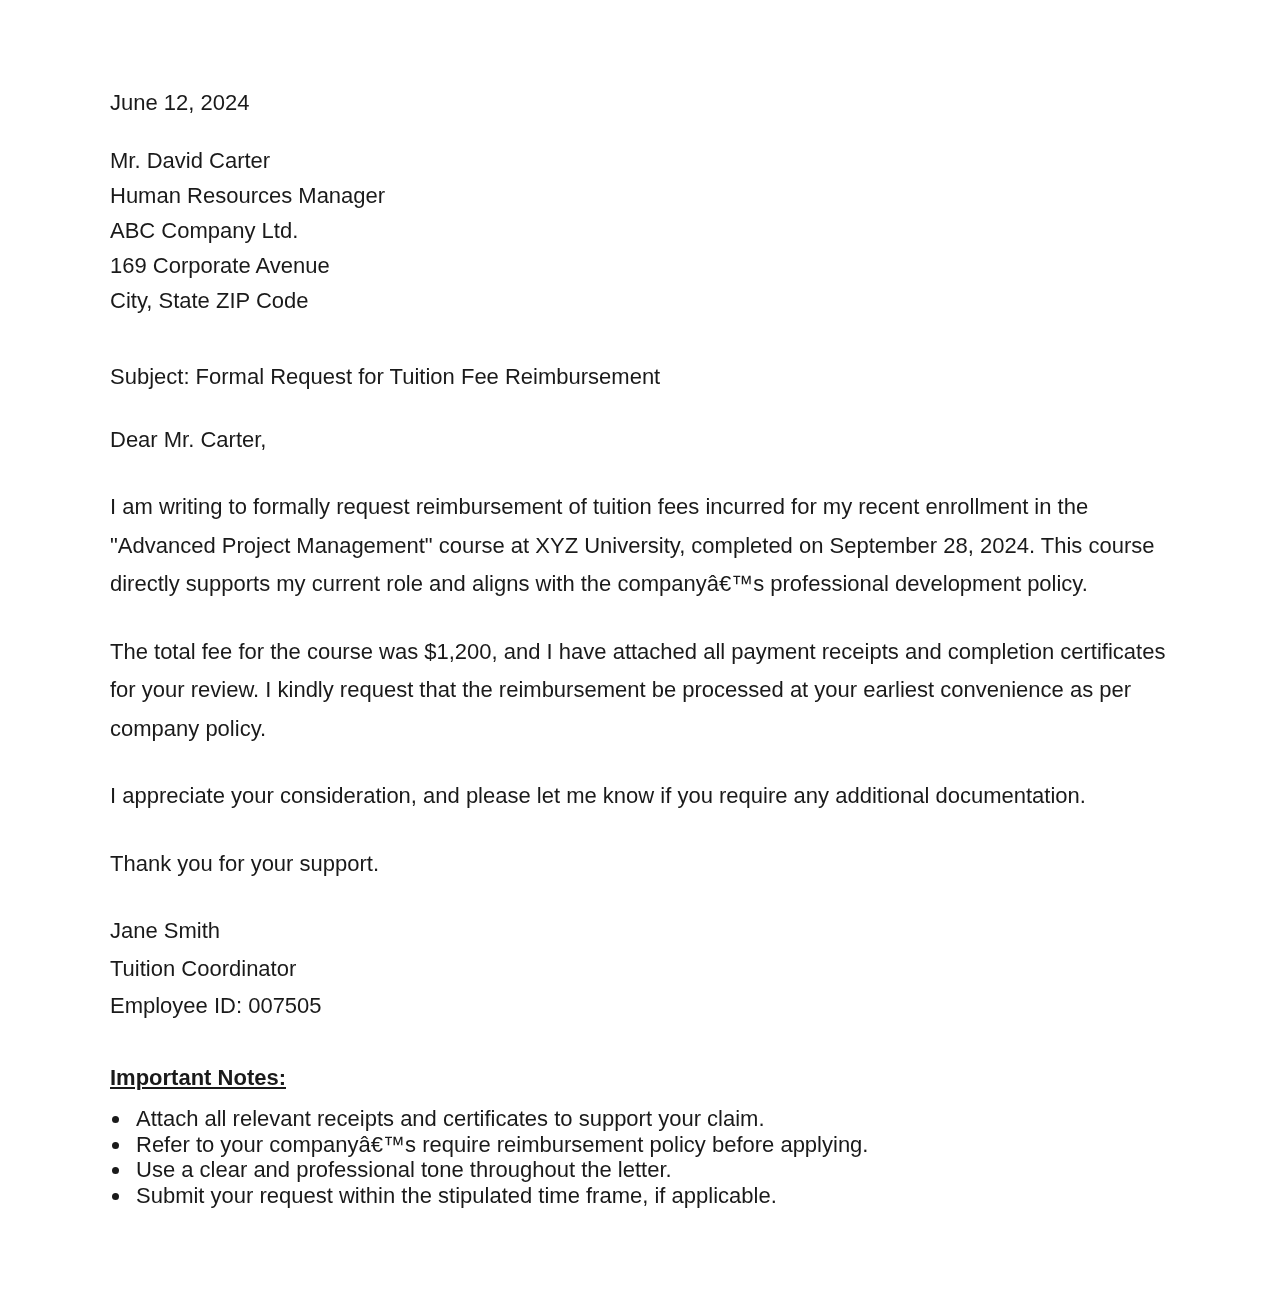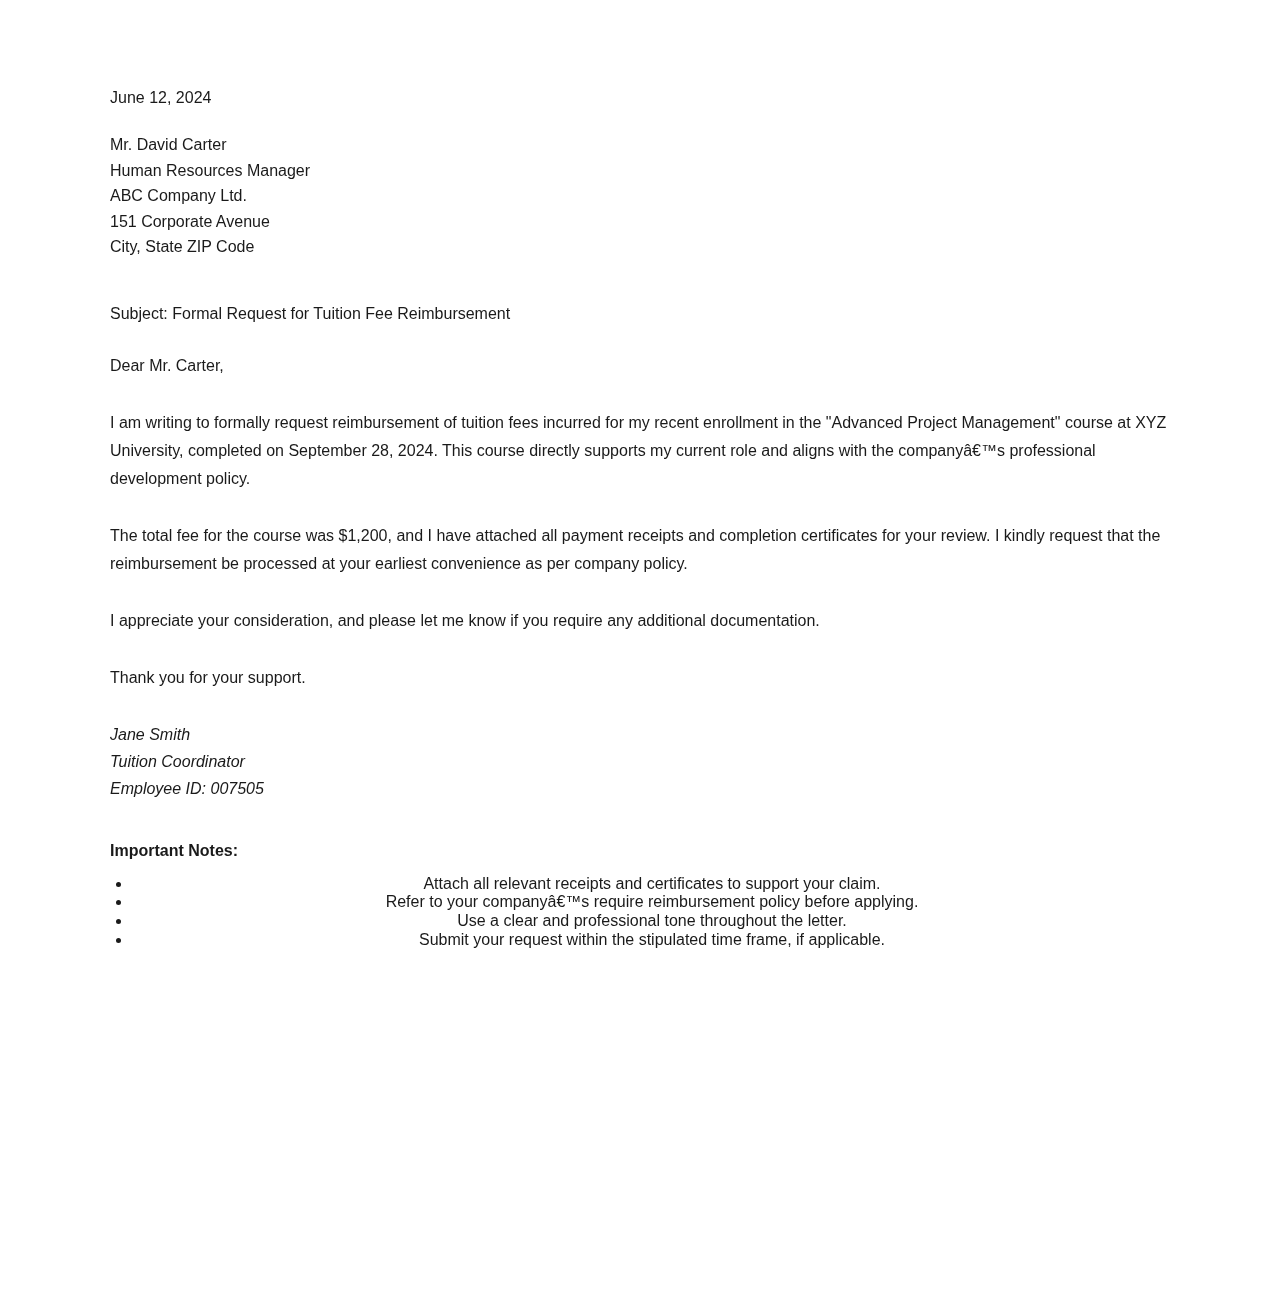--- a/index.html
+++ b/index.html
@@ -14,21 +14,21 @@
     color: #1a1a1a;
     -webkit-font-smoothing: antialiased;
   }
   .page {
     box-sizing: border-box;
     padding: 84px 110px 40px 110px;
     max-width: 1278px;
   }
   .letter {
     max-width: 1058px;
-    font-size: 16px;
+    font-size: 22px;
   }
   .letter p {
     margin: 0 0 29px 0;
     line-height: 1.75;
   }
   p.date-line {
     margin-bottom: 20px;
   }
   p.address-block {
     line-height: 1.6;
@@ -37,50 +37,49 @@
   }
   p.subject-line {
     margin-bottom: 24px;
   }
   p.closing-line {
     margin-top: 40px;
   }
   p.signature-block {
     line-height: 1.7;
     margin-bottom: 34px;
-    font-style: italic;
   }
   p.notes-heading {
     font-weight: bold;
     margin-bottom: 10px;
+    text-decoration: underline;
   }
   ul.notes-list {
     margin: 0;
     padding-left: 22px;
     line-height: 1.12;
-    text-align: center;
   }
   ul.notes-list li {
     margin: 0 0 1px 0;
     padding-left: 4px;
   }
 </style>
 </head>
 <body>
 
 <div class="page">
   <div class="letter">
 
     <p class="date-line">June 12, 2024</p>
 
     <p class="address-block">
       <span>Mr. David Carter</span><br>
       <span>Human Resources Manager</span><br>
       <span>ABC Company Ltd.</span><br>
-      <span>151 Corporate Avenue</span><br>
+      <span>169 Corporate Avenue</span><br>
       <span>City, State ZIP Code</span>
     </p>
 
     <p class="subject-line">Subject: Formal Request for Tuition Fee Reimbursement</p>
 
     <p class="greeting-line">Dear Mr. Carter,</p>
 
     <p class="body-paragraph">I am writing to formally request reimbursement of tuition fees incurred for my recent enrollment in the "Advanced Project Management" course at XYZ University, completed on September 28, 2024. This course directly supports my current role and aligns with the companyâ€™s professional development policy.</p>
 
     <p class="body-paragraph">The total fee for the course was $1,200, and I have attached all payment receipts and completion certificates for your review. I kindly request that the reimbursement be processed at your earliest convenience as per company policy.</p>

